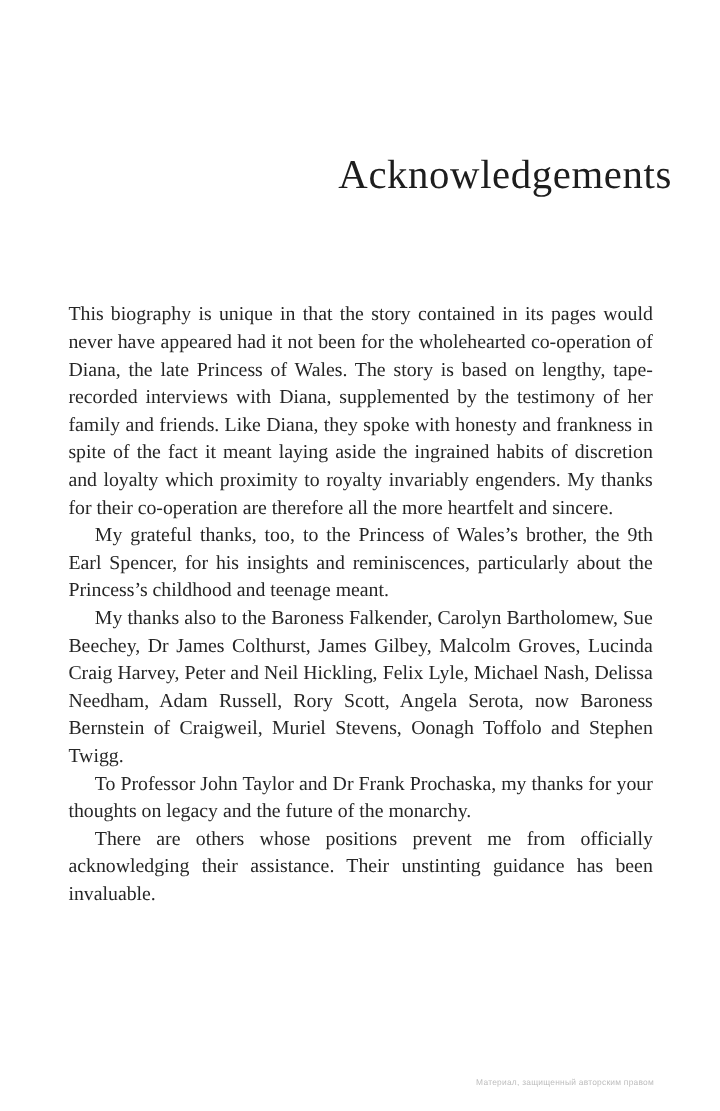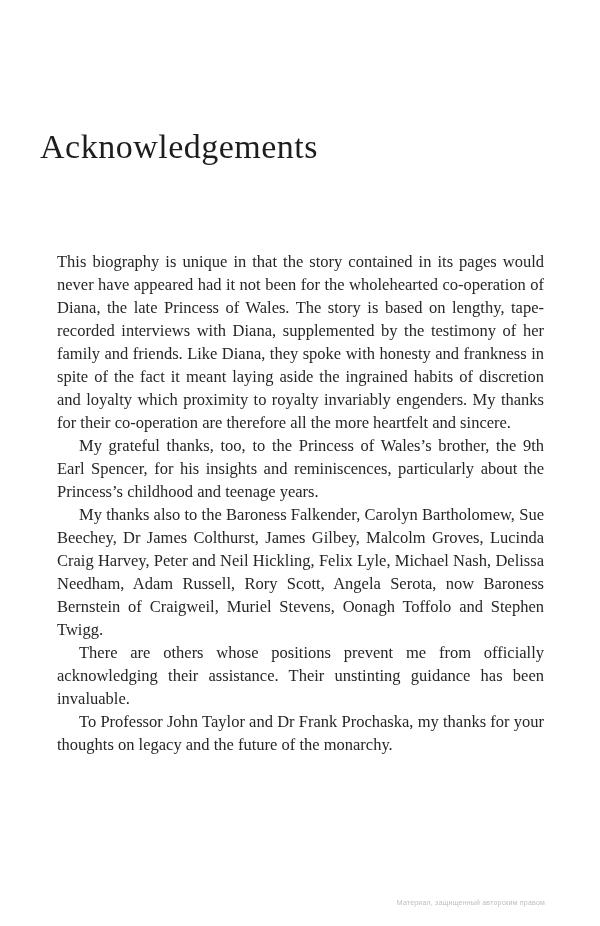--- a/index.html
+++ b/index.html
@@ -13,21 +13,21 @@
     height: 926px;
     margin: 0 auto;
     background: #ffffff;
     overflow: hidden;
     font-family: "Liberation Serif", "DejaVu Serif", serif;
     color: #222222;
   }
   .chapter-title {
     margin: 0;
     padding: 128px 40px 0 40px;
-    text-align: left;
+    text-align: right;
     font-family: "Liberation Serif", "DejaVu Serif", serif;
     font-weight: 400;
     font-size: 34px;
     letter-spacing: 0.5px;
     color: #1d1d1d;
   }
   .body-text {
     padding: 84px 56px 0 57px;
     font-size: 16.5px;
     line-height: 23px;
@@ -56,21 +56,21 @@
 </style>
 </head>
 <body>
 
 <div class="page">
 
   <h1 class="chapter-title">Acknowledgements</h1>
 
   <div class="body-text">
     <p>This biography is unique in that the story contained in its pages would never have appeared had it not been for the wholehearted co-operation of Diana, the late Princess of Wales. The story is based on lengthy, tape-recorded interviews with Diana, supplemented by the testimony of her family and friends. Like Diana, they spoke with honesty and frankness in spite of the fact it meant laying aside the ingrained habits of discretion and loyalty which proximity to royalty invariably engenders. My thanks for their co-operation are therefore all the more heartfelt and sincere.</p>
-    <p class="indent">My grateful thanks, too, to the Princess of Wales’s brother, the 9th Earl Spencer, for his insights and reminiscences, particularly about the Princess’s childhood and teenage years.</p>
+    <p class="indent">My grateful thanks, too, to the Princess of Wales’s brother, the 9th Earl Spencer, for his insights and reminiscences, particularly about the Princess’s childhood and teenage meant.</p>
     <p class="indent">My thanks also to the Baroness Falkender, Carolyn Bartholomew, Sue Beechey, Dr James Colthurst, James Gilbey, Malcolm Groves, Lucinda Craig Harvey, Peter and Neil Hickling, Felix Lyle, Michael Nash, Delissa Needham, Adam Russell, Rory Scott, Angela Serota, now Baroness Bernstein of Craigweil, Muriel Stevens, Oonagh Toffolo and Stephen Twigg.</p>
+    <p class="indent">To Professor John Taylor and Dr Frank Prochaska, my thanks for your thoughts on legacy and the future of the monarchy.</p>
     <p class="indent">There are others whose positions prevent me from officially acknowledging their assistance. Their unstinting guidance has been invaluable.</p>
-    <p class="indent">To Professor John Taylor and Dr Frank Prochaska, my thanks for your thoughts on legacy and the future of the monarchy.</p>
   </div>
 
   <div class="watermark">Материал, защищенный авторским правом</div>
 
 </div>
 
 </body></html>

